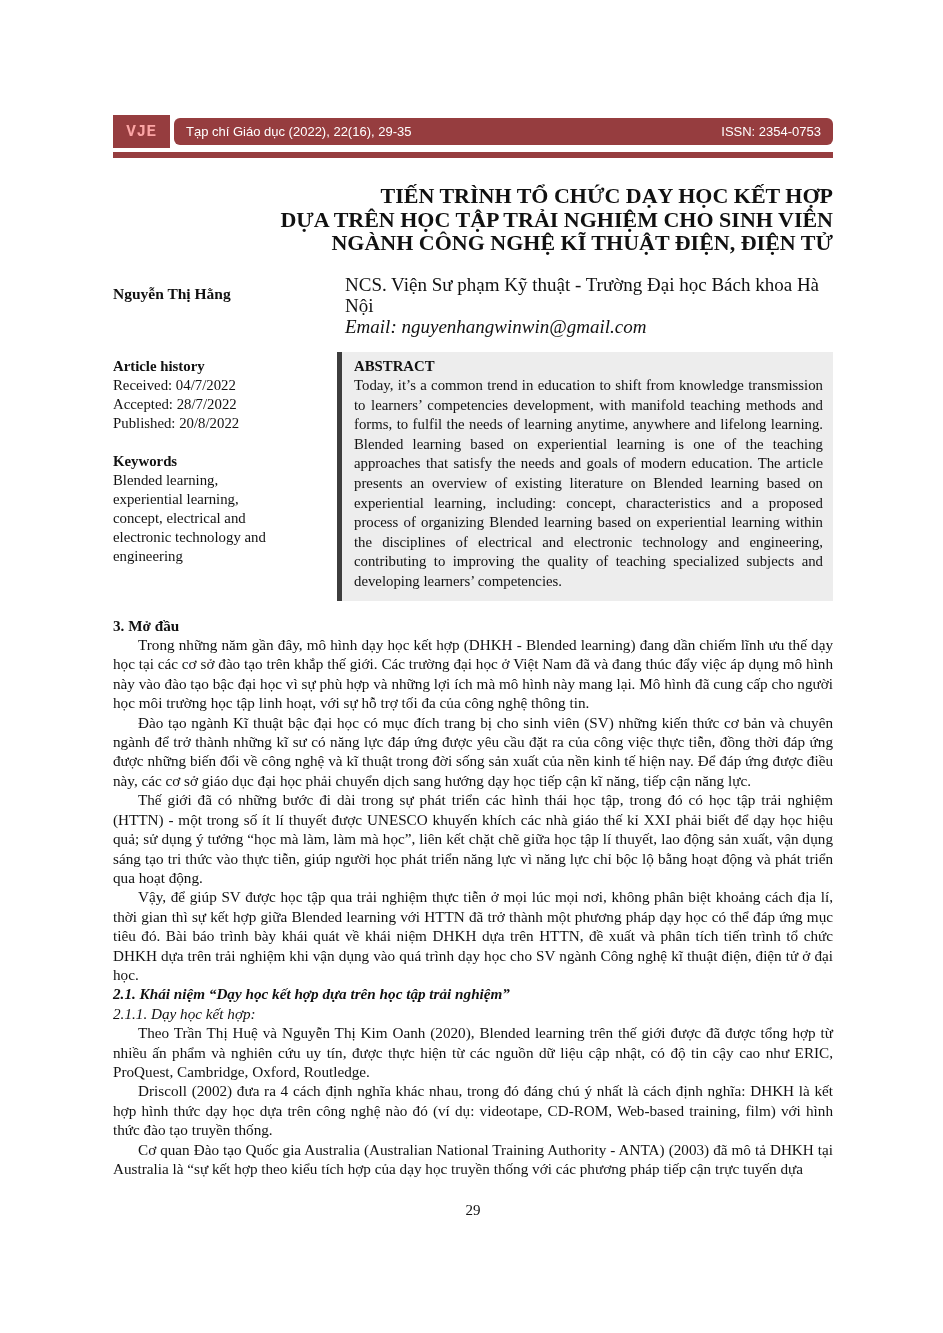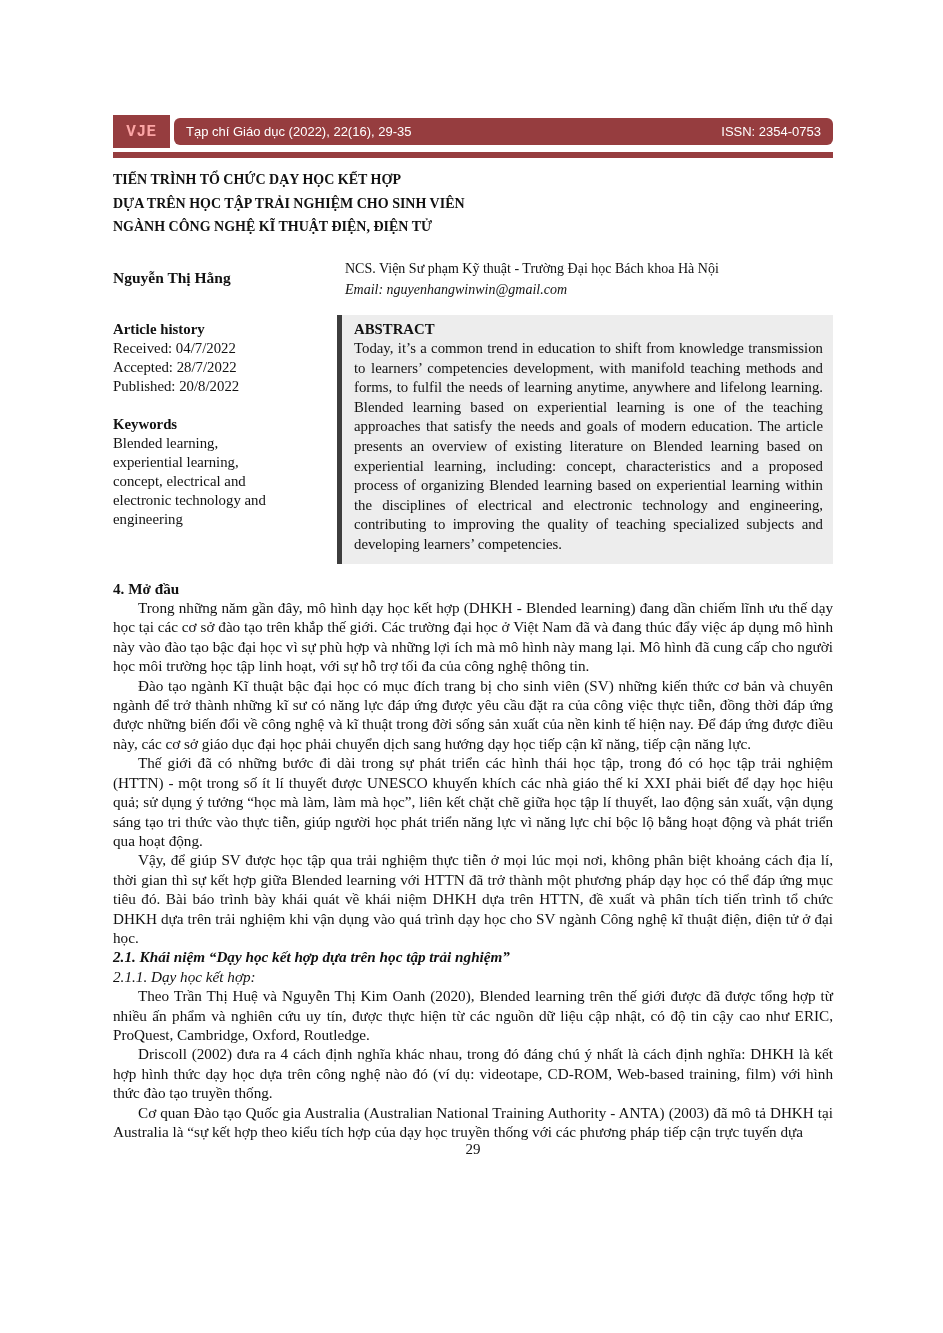--- a/index.html
+++ b/index.html
@@ -16,47 +16,47 @@
 
   
   .header-row{display:flex;align-items:stretch;height:33px;}
   .logo-box{width:57px;background:var(--accent);color:#fca5a5;display:flex;align-items:center;justify-content:center;
             font-family:Liberation Mono, monospace;font-weight:bold;font-size:16px;letter-spacing:.5px;}
   .header-bar{flex:1;margin:3px 0 3px 4px;background:var(--accent);color:#fff;display:flex;align-items:center;
               justify-content:space-between;padding:0 12px;font-family:"Liberation Sans","DejaVu Sans",sans-serif;font-size:13px;border-radius:6px;}
   .header-rule{height:6px;background:var(--accent);margin-top:4px;}
 
   
-  .title-block{margin-top:10px;text-align:left;font-weight:bold;font-size:14px;line-height:23.5px;}
+  .title-block{margin-top:26px;text-align:right;font-weight:bold;font-size:22px;line-height:23.5px;}
 
   
   .author-row{margin-top:19px;display:flex;}
   .author-name{width:232px;font-weight:bold;font-size:15.5px;padding-top:11px;}
-  .author-info{flex:1;font-size:14px;line-height:21px;}
+  .author-info{flex:1;font-size:19px;line-height:21px;}
   .author-email{font-style:italic;}
 
   
   .info-row{margin-top:15px;display:flex;align-items:stretch;}
   .meta-col{width:224px;font-size:14.8px;line-height:19px;padding-top:5px;}
   .meta-heading{font-weight:bold;}
   .meta-gap{height:19px;}
   .pre-line{white-space:pre-line;}
   .abstract-box{flex:1;background:var(--abstract-bg);border-left:5px solid var(--abstract-border);
                 padding:5px 10px 9px 12px;font-size:14.8px;line-height:19.6px;}
   .abstract-heading{font-weight:bold;}
   .abstract-text{text-align:justify;}
 
   
   .body-text{margin-top:15px;font-size:15.2px;line-height:19.4px;text-align:justify;}
   .body-text p{margin:0;text-indent:25px;}
   .sec-heading{font-weight:bold;}
   .sec-heading-bi{font-weight:bold;font-style:italic;}
   .sec-heading-i{font-style:italic;}
 
-  .page-number{text-align:center;font-size:15px;}
+  .page-number{text-align:center;margin-top:24px;font-size:15px;}
 </style>
 </head>
 <body>
 
 <div class="page">
   <div class="content">
 
     <div class="header-row">
       <div class="logo-box">VJE</div>
       <div class="header-bar">
@@ -94,21 +94,21 @@
 electronic technology and
 engineering</div>
       </div>
       <div class="abstract-box">
         <div class="abstract-heading">ABSTRACT</div>
         <div class="abstract-text">Today, it’s a common trend in education to shift from knowledge transmission to learners’ competencies development, with manifold teaching methods and forms, to fulfil the needs of learning anytime, anywhere and lifelong learning. Blended learning based on experiential learning is one of the teaching approaches that satisfy the needs and goals of modern education. The article presents an overview of existing literature on Blended learning based on experiential learning, including: concept, characteristics and a proposed process of organizing Blended learning based on experiential learning within the disciplines of electrical and electronic technology and engineering, contributing to improving the quality of teaching specialized subjects and developing learners’ competencies.</div>
       </div>
     </div>
 
     <div class="body-text">
-      <div class="sec-heading">4. Mở đầu</div>
+      <div class="sec-heading">3. Mở đầu</div>
       <p>Trong những năm gần đây, mô hình dạy học kết hợp (DHKH - Blended learning) đang dần chiếm lĩnh ưu thế dạy học tại các cơ sở đào tạo trên khắp thế giới. Các trường đại học ở Việt Nam đã và đang thúc đẩy việc áp dụng mô hình này vào đào tạo bậc đại học vì sự phù hợp và những lợi ích mà mô hình này mang lại. Mô hình đã cung cấp cho người học môi trường học tập linh hoạt, với sự hỗ trợ tối đa của công nghệ thông tin.</p>
       <p>Đào tạo ngành Kĩ thuật bậc đại học có mục đích trang bị cho sinh viên (SV) những kiến thức cơ bản và chuyên ngành để trở thành những kĩ sư có năng lực đáp ứng được yêu cầu đặt ra của công việc thực tiễn, đồng thời đáp ứng được những biến đổi về công nghệ và kĩ thuật trong đời sống sản xuất của nền kinh tế hiện nay. Để đáp ứng được điều này, các cơ sở giáo dục đại học phải chuyển dịch sang hướng dạy học tiếp cận kĩ năng, tiếp cận năng lực.</p>
       <p>Thế giới đã có những bước đi dài trong sự phát triển các hình thái học tập, trong đó có học tập trải nghiệm (HTTN) - một trong số ít lí thuyết được UNESCO khuyến khích các nhà giáo thế kỉ XXI phải biết để dạy học hiệu quả; sử dụng ý tưởng “học mà làm, làm mà học”, liên kết chặt chẽ giữa học tập lí thuyết, lao động sản xuất, vận dụng sáng tạo tri thức vào thực tiễn, giúp người học phát triển năng lực vì năng lực chỉ bộc lộ bằng hoạt động và phát triển qua hoạt động.</p>
       <p>Vậy, để giúp SV được học tập qua trải nghiệm thực tiễn ở mọi lúc mọi nơi, không phân biệt khoảng cách địa lí, thời gian thì sự kết hợp giữa Blended learning với HTTN đã trở thành một phương pháp dạy học có thể đáp ứng mục tiêu đó. Bài báo trình bày khái quát về khái niệm DHKH dựa trên HTTN, đề xuất và phân tích tiến trình tổ chức DHKH dựa trên trải nghiệm khi vận dụng vào quá trình dạy học cho SV ngành Công nghệ kĩ thuật điện, điện tử ở đại học.</p>
       <div class="sec-heading-bi">2.1. Khái niệm “Dạy học kết hợp dựa trên học tập trải nghiệm”</div>
       <div class="sec-heading-i">2.1.1. Dạy học kết hợp:</div>
       <p>Theo Trần Thị Huệ và Nguyễn Thị Kim Oanh (2020), Blended learning trên thế giới được đã được tổng hợp từ nhiều ấn phẩm và nghiên cứu uy tín, được thực hiện từ các nguồn dữ liệu cập nhật, có độ tin cậy cao như ERIC, ProQuest, Cambridge, Oxford, Routledge.</p>
       <p>Driscoll (2002) đưa ra 4 cách định nghĩa khác nhau, trong đó đáng chú ý nhất là cách định nghĩa: DHKH là kết hợp hình thức dạy học dựa trên công nghệ nào đó (ví dụ: videotape, CD-ROM, Web-based training, film) với hình thức đào tạo truyền thống.</p>
       <p>Cơ quan Đào tạo Quốc gia Australia (Australian National Training Authority - ANTA) (2003) đã mô tả DHKH tại Australia là “sự kết hợp theo kiểu tích hợp của dạy học truyền thống với các phương pháp tiếp cận trực tuyến dựa</p>
     </div>

